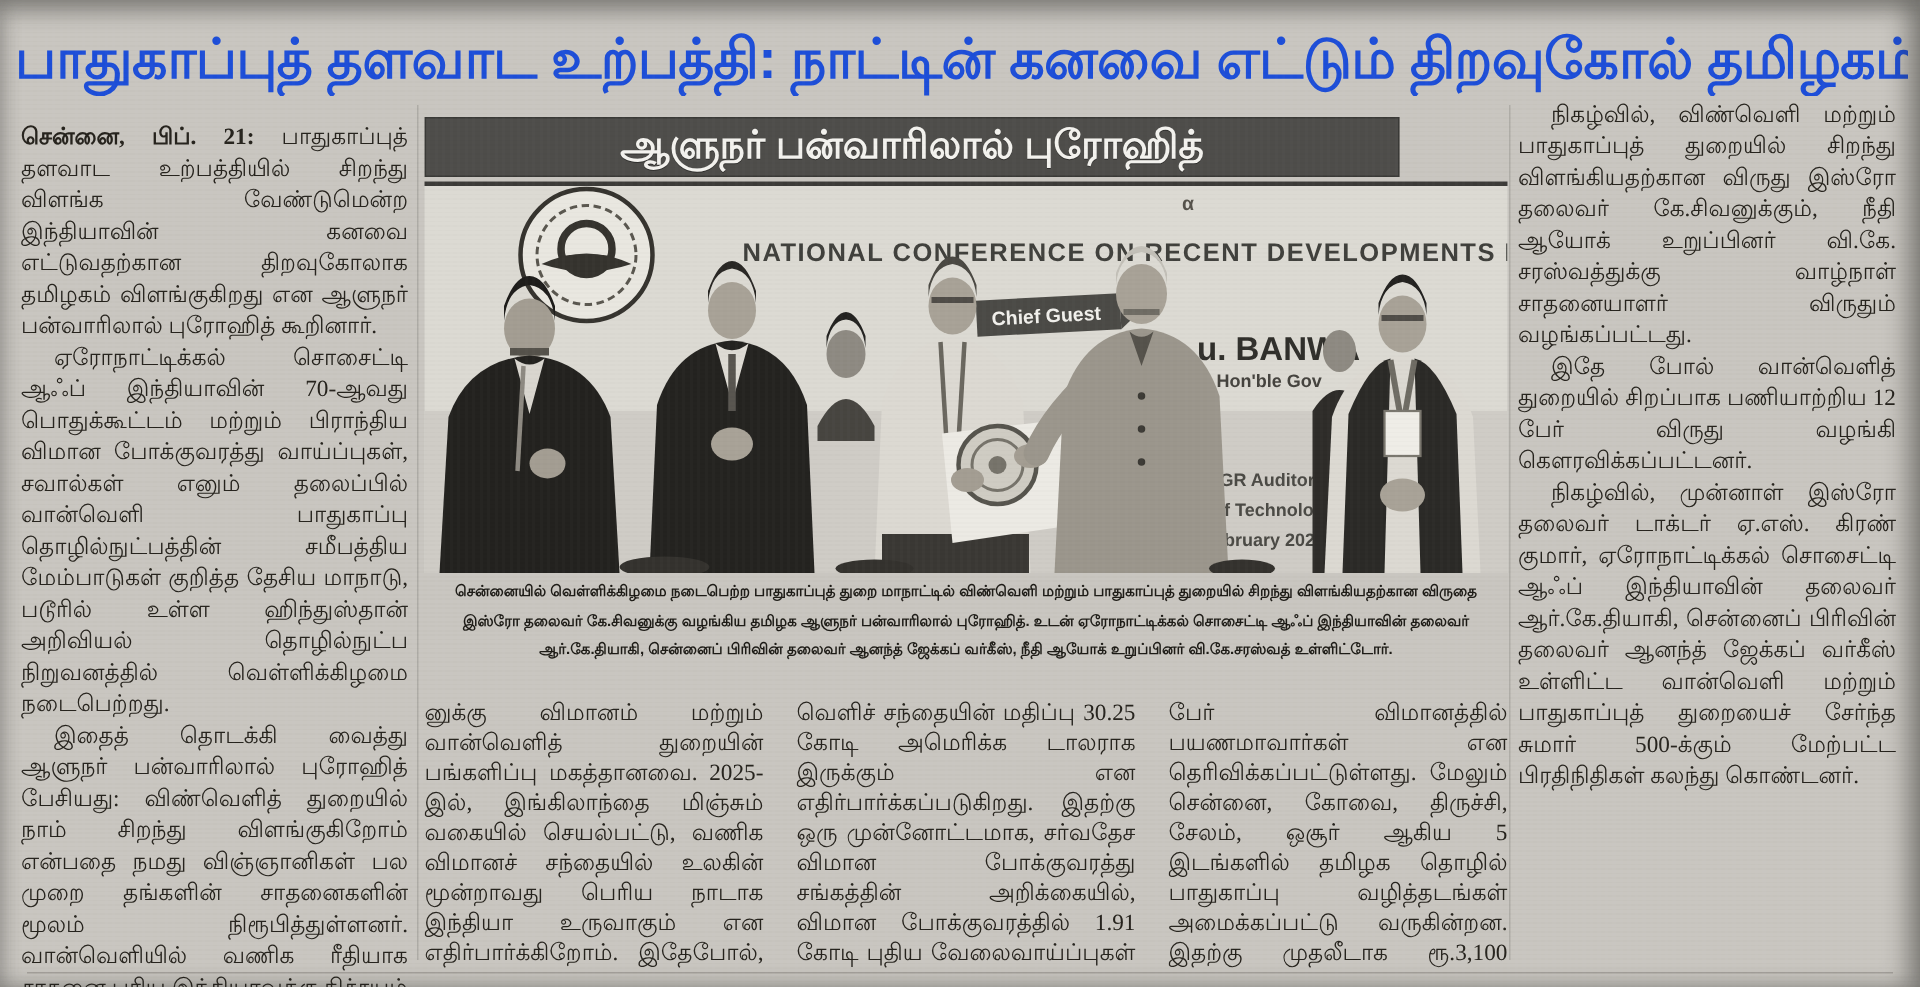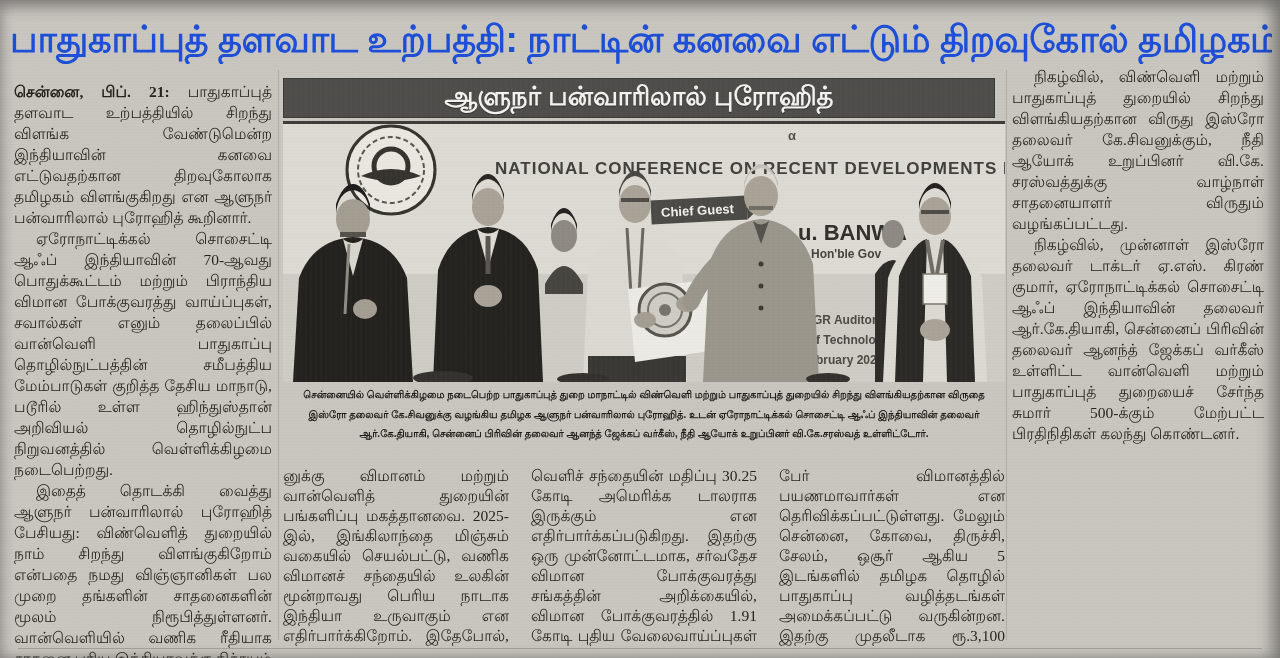--- a/index.html
+++ b/index.html
@@ -31,21 +31,21 @@
   }
   .col p{margin:0;}
   .col p.indent{text-indent:22px;}
   .left-col{left:14px;top:81px;width:258px;height:578px;}
   .right-col{left:1012px;top:66px;width:252px;height:578px;}
   .vrule{position:absolute;top:70px;height:570px;width:1px;background:rgba(40,38,34,.16);}
   .vrule.v1{left:278px;}
   .vrule.v2{left:1006px;}
   .bottom-rule{position:absolute;left:18px;top:648px;width:1244px;height:1px;background:rgba(40,38,34,.22);}
   .kicker{
-    position:absolute;left:283px;top:78px;width:712px;height:40px;
+    position:absolute;left:283px;top:78px;width:650px;height:40px;
     background:#4e4d4a;color:#f3f2ee;
     font-family:"Liberation Sans", sans-serif;font-size:26px;font-weight:700;
     display:flex;align-items:center;justify-content:center;
     text-shadow:0 1px 0 rgba(0,0,0,.4);
     box-shadow:0 0 0 1px rgba(30,30,28,.4) inset;
   }
   .photo{
     position:absolute;left:283px;top:121px;width:722px;height:258px;
     border-top:3px solid #3c3b38;background:#d5d3cd;overflow:hidden;
   }
@@ -199,17 +199,18 @@
 <div class="caption">சென்னையில் வெள்ளிக்கிழமை நடைபெற்ற பாதுகாப்புத் துறை மாநாட்டில் விண்வெளி மற்றும் பாதுகாப்புத் துறையில் சிறந்து விளங்கியதற்கான விருதை இஸ்ரோ தலைவர் கே.சிவனுக்கு வழங்கிய தமிழக ஆளுநர் பன்வாரிலால் புரோஹித். உடன் ஏரோநாட்டிக்கல் சொசைட்டி ஆஃப் இந்தியாவின் தலைவர் ஆர்.கே.தியாகி, சென்னைப் பிரிவின் தலைவர் ஆனந்த் ஜேக்கப் வர்கீஸ், நீதி ஆயோக் உறுப்பினர் வி.கே.சரஸ்வத் உள்ளிட்டோர்.</div>
 
 <div class="bottom-cols">
   <div class="bcol">னுக்கு விமானம் மற்றும் வான்வெளித் துறையின் பங்களிப்பு மகத்தானவை. 2025-இல், இங்கிலாந்தை மிஞ்சும் வகையில் செயல்பட்டு, வணிக விமானச் சந்தையில் உலகின் மூன்றாவது பெரிய நாடாக இந்தியா உருவாகும் என எதிர்பார்க்கிறோம். இதேபோல், 2023-ஆம் ஆண்டில், இந்திய வான்</div>
   <div class="bcol">வெளிச் சந்தையின் மதிப்பு 30.25 கோடி அமெரிக்க டாலராக இருக்கும் என எதிர்பார்க்கப்படுகிறது. இதற்கு ஒரு முன்னோட்டமாக, சர்வதேச விமான போக்குவரத்து சங்கத்தின் அறிக்கையில், விமான போக்குவரத்தில் 1.91 கோடி புதிய வேலைவாய்ப்புகள் உருவாவதோடு, ஆண்டுக்கு 2.78 கோடி</div>
   <div class="bcol">பேர் விமானத்தில் பயணமாவார்கள் என தெரிவிக்கப்பட்டுள்ளது. மேலும் சென்னை, கோவை, திருச்சி, சேலம், ஒசூர் ஆகிய 5 இடங்களில் தமிழக தொழில் பாதுகாப்பு வழித்தடங்கள் அமைக்கப்பட்டு வருகின்றன. இதற்கு முதலீடாக ரூ.3,100 கோடி அறிவிக்கப்பட்டுள்ளது. இவ்வாறான நடவ</div>
 </div>
 
 <div class="col right-col">
   <p class="indent">நிகழ்வில், விண்வெளி மற்றும் பாதுகாப்புத் துறையில் சிறந்து விளங்கியதற்கான விருது இஸ்ரோ தலைவர் கே.சிவனுக்கும், நீதி ஆயோக் உறுப்பினர் வி.கே. சரஸ்வத்துக்கு வாழ்நாள் சாதனையாளர் விருதும் வழங்கப்பட்டது.</p>
+  <p class="indent">இதே போல் வான்வெளித் துறையில் சிறப்பாக பணியாற்றிய 12 பேர் விருது வழங்கி கௌரவிக்கப்பட்டனர்.</p>
   <p class="indent">நிகழ்வில், முன்னாள் இஸ்ரோ தலைவர் டாக்டர் ஏ.எஸ். கிரண் குமார், ஏரோநாட்டிக்கல் சொசைட்டி ஆஃப் இந்தியாவின் தலைவர் ஆர்.கே.தியாகி, சென்னைப் பிரிவின் தலைவர் ஆனந்த் ஜேக்கப் வர்கீஸ் உள்ளிட்ட வான்வெளி மற்றும் பாதுகாப்புத் துறையைச் சேர்ந்த சுமார் 500-க்கும் மேற்பட்ட பிரதிநிதிகள் கலந்து கொண்டனர்.</p>
 </div>
 
 <div class="grain"></div>
 <div class="scan-vignette"></div>
 
 </body></html>

